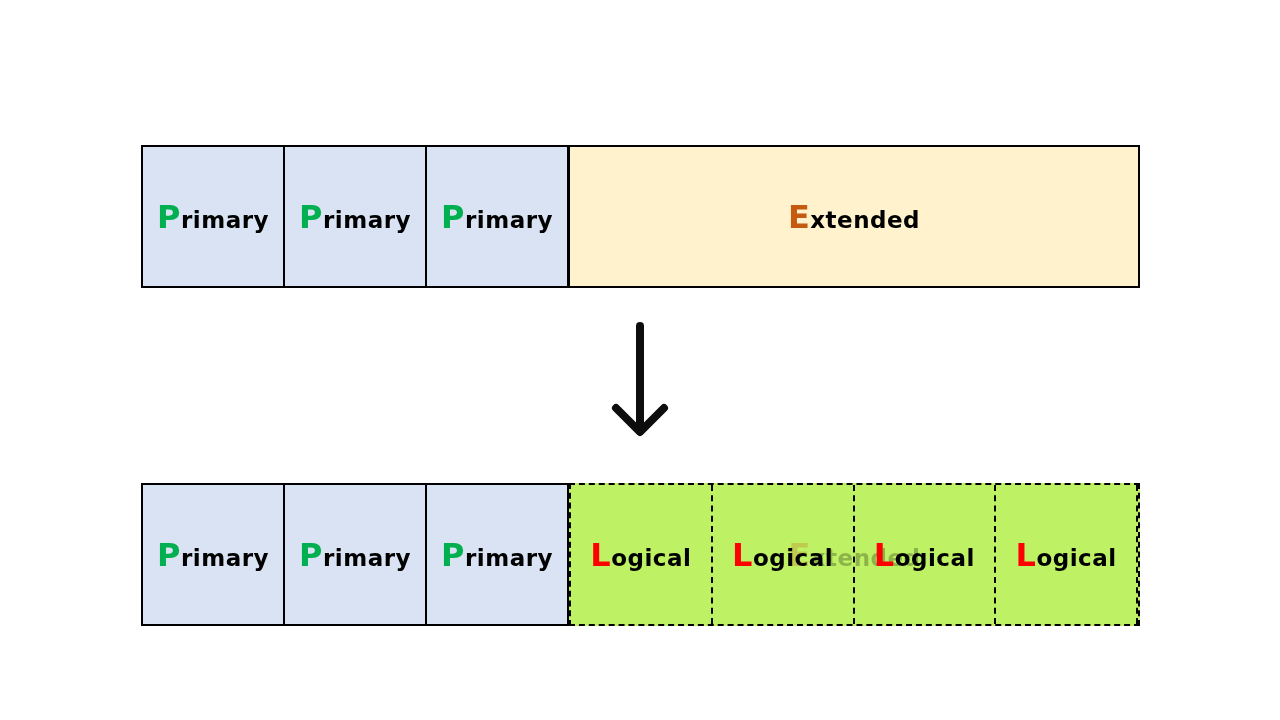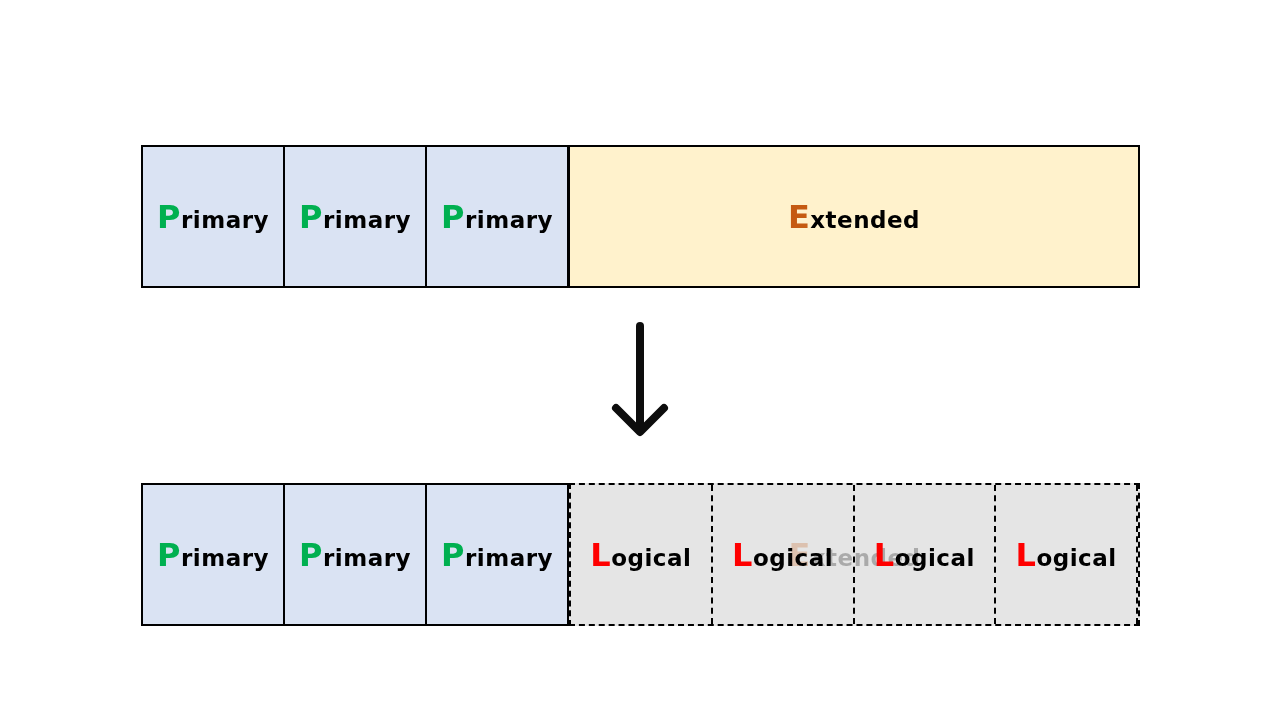--- a/index.html
+++ b/index.html
@@ -41,21 +41,21 @@
   .sec-extended {
     flex: 1;
     border: 2px solid #000000;
     border-left: 1px solid #000000;
     background: #fff2cc;
   }
   .sec-logical {
     flex: 1;
     border: 2px dashed #000000;
     position: relative;
-    background: #e5e5e5;
+    background: #bef264;
   }
 
   .cell {
     display: flex;
     align-items: center;
     justify-content: center;
     box-sizing: border-box;
     flex: 1;
   }
   .cell-primary {

